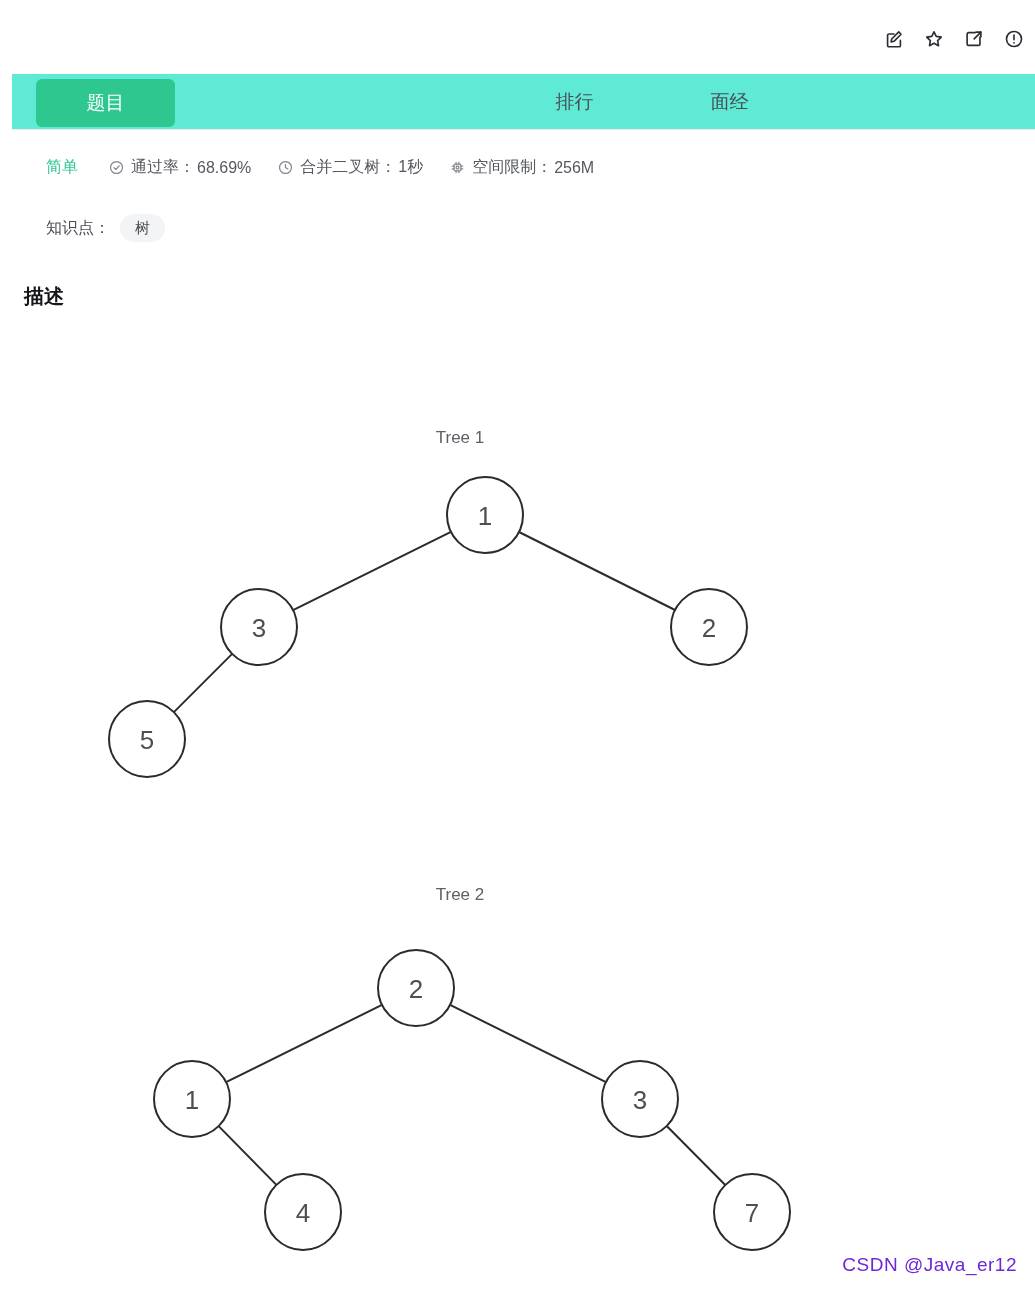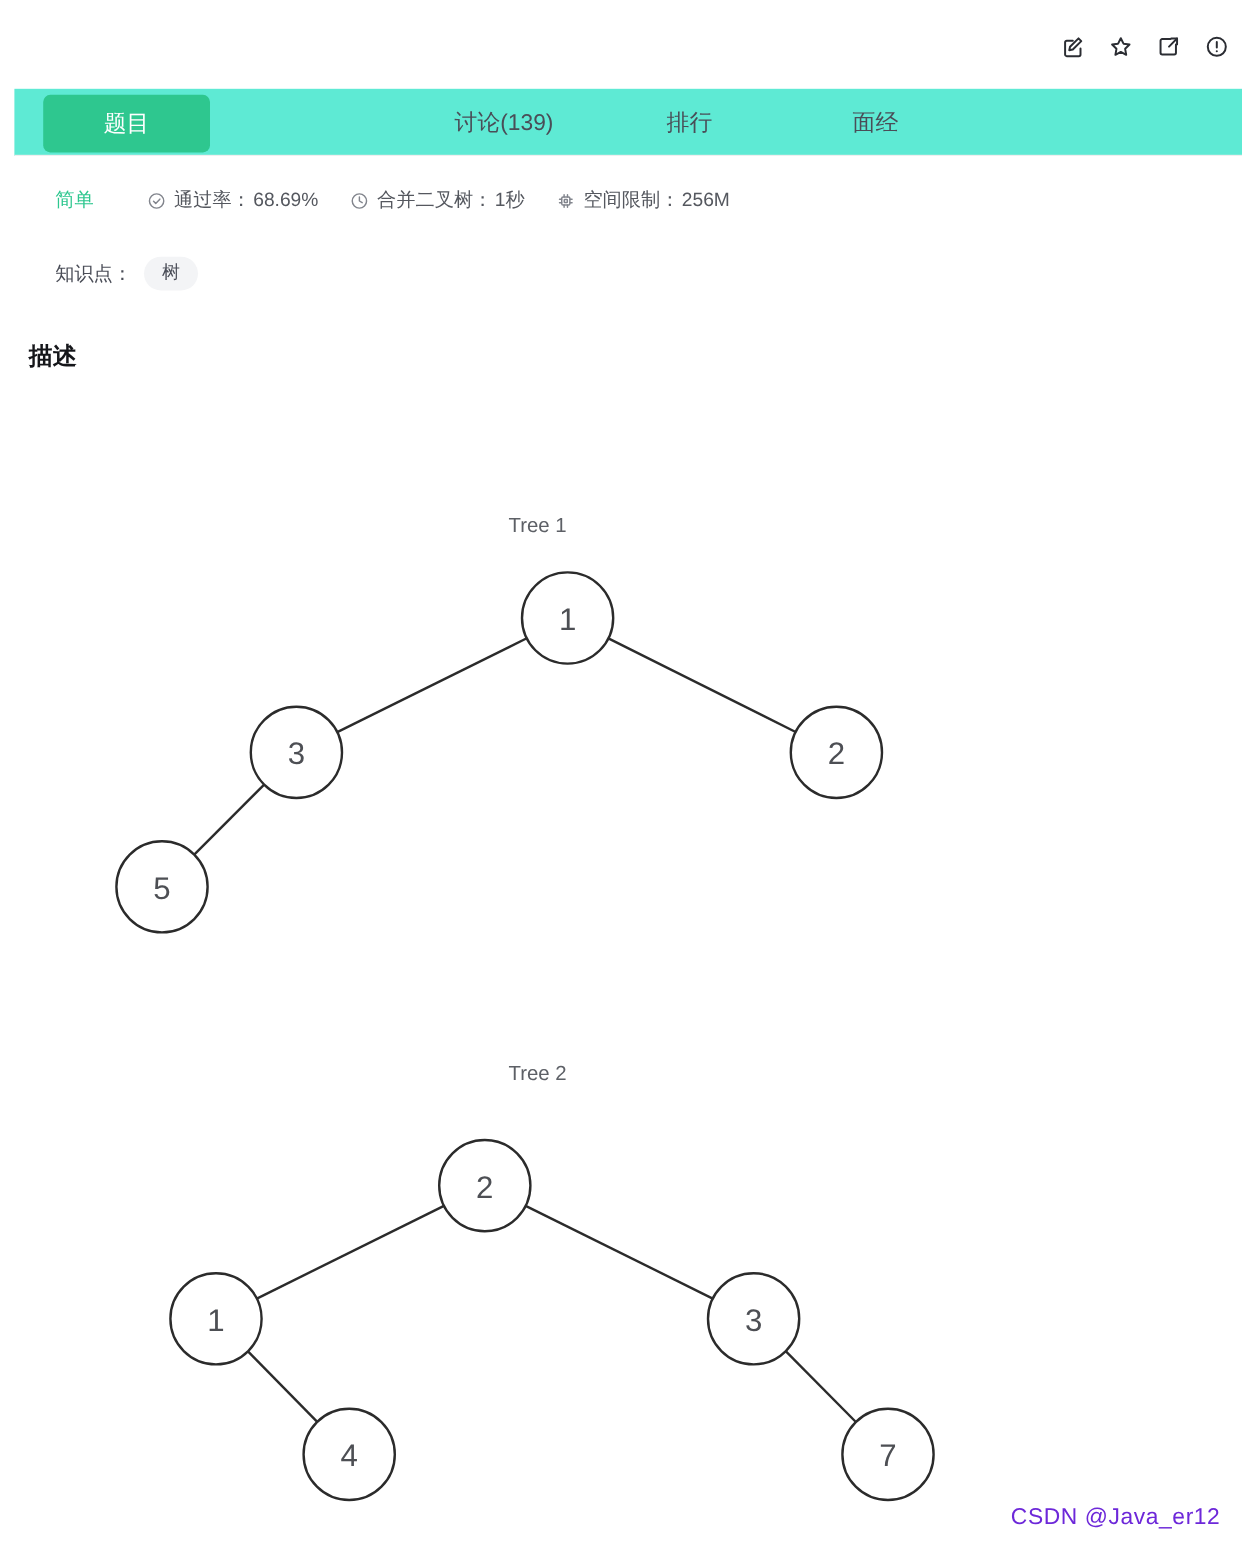--- a/index.html
+++ b/index.html
@@ -106,21 +106,21 @@
     top: 157px;
     display: flex;
     align-items: center;
     font-size: 16px;
     color: #55585f;
     white-space: nowrap;
   }
   .meta .difficulty {
     color: #2ec78f;
     font-size: 16px;
-    margin-right: 44px;
+    margin-right: 30px;
   }
   .meta .item {
     display: flex;
     align-items: center;
     margin-right: 26px;
   }
   .meta .item svg {
     display: block;
     margin-right: 6px;
     color: #82858d;
@@ -164,21 +164,21 @@
     width: 975px;
     font-size: 16.5px;
     line-height: 31px;
     color: #37393f;
   }
   .desc p { margin: 0; }
 
   
   .figure {
     position: absolute;
-    left: 4px;
+    left: 16px;
     width: 888px;
   }
   #tree1-figure { top: 418px; height: 420px; }
   #tree2-figure { top: 875px; height: 390px; }
 
   .fig-label {
     position: absolute;
     width: 100%;
     text-align: center;
     font-size: 17px;
@@ -253,23 +253,20 @@
         <circle cx="12" cy="16.1" r="0.95" fill="currentColor" stroke="none"></circle>
       </svg>
     </span>
   </div>
 </div>
 
 <div class="tabbar" id="tabbar">
     <div class="tab active" style="left: 24px; width: 139px;">
       <span>题目</span>
     </div>
-    <div class="tab" style="left: 358px; width: 100px;">
-      <span>讨论(139)</span>
-    </div>
     <div class="tab" style="left: 535px; width: 55px;">
       <span>排行</span>
     </div>
     <div class="tab" style="left: 690px; width: 55px;">
       <span>面经</span>
     </div>
   </div>
 
 <div class="meta">
   <span class="difficulty">简单</span>

